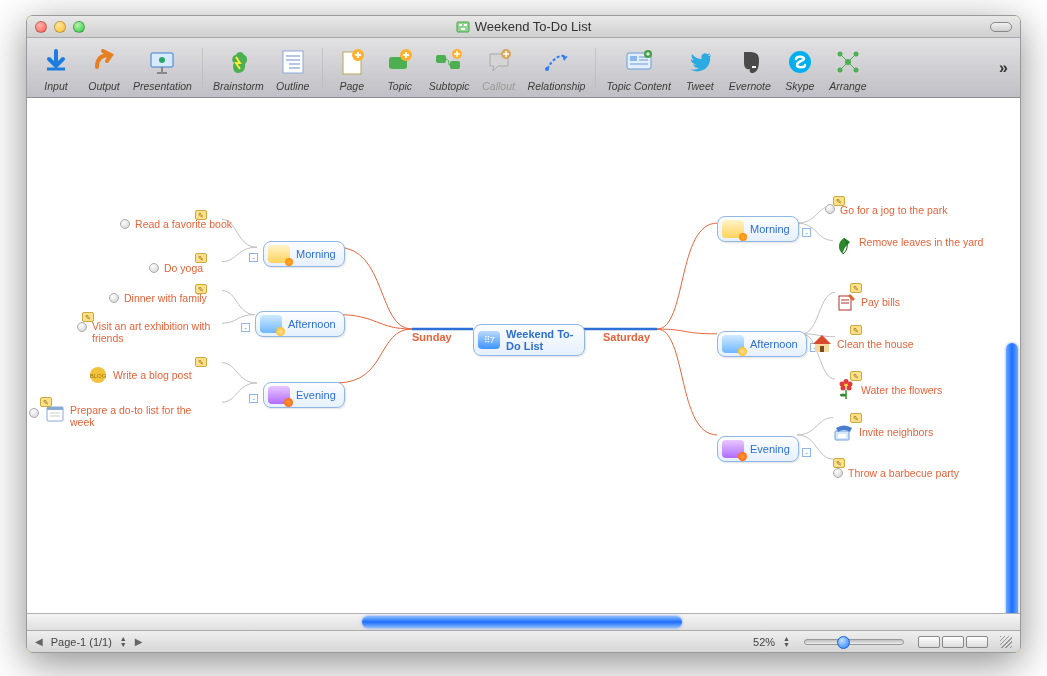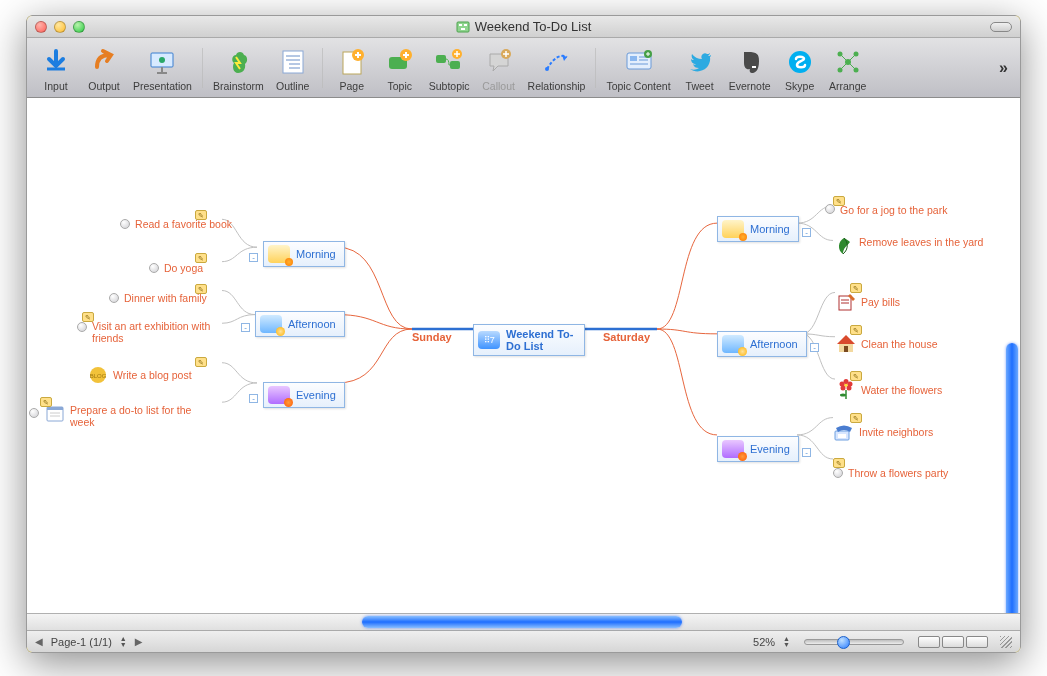--- a/index.html
+++ b/index.html
@@ -47,21 +47,21 @@
 .toolbar {
   height: 60px;
   background: linear-gradient(#e2e2e4, #bfbfc5);
   border-bottom: 1px solid #8c8c8c;
   display: flex;
   align-items: center;
   padding: 0 6px;
   gap: 2px;
   flex-shrink: 0;
 }
-.tbtn { display: flex; flex-direction: column; align-items: center; width: auto; min-width: 46px; padding: 2px 4px 0; cursor: pointer; }
+.tbtn { display: flex; flex-direction: column; align-items: center; width: auto; min-width: 46px; padding: 2px 4px 0; cursor: pointer; font-style: italic; }
 .tbtn .ic { width: 32px; height: 32px; display: flex; align-items: center; justify-content: center; }
 .tbtn .lb { font-size: 10.5px; color: #3c3c3c; margin-top: 2px; }
 .tbtn.dis .lb { color: #9a9a9a; }
 .tsep { width: 1px; height: 40px; background: rgba(255,255,255,0.6); border-left: 1px solid rgba(0,0,0,0.18); margin: 0 4px; }
 .overflow { margin-left: auto; font-size: 16px; font-weight: bold; color: #333; padding-right: 6px; cursor: pointer; }
 .canvas { flex: 1; position: relative; background: #fff; overflow: hidden; }
 .vscroll { position: absolute; right: 2px; top: 245px; width: 12px; height: 310px; border-radius: 6px; background: linear-gradient(90deg,#6aa8ff,#1e6eff,#6aa8ff); box-shadow: 0 0 3px rgba(40,100,255,0.6); }
 .hscroll-area { height: 17px; background: linear-gradient(#f4f4f4,#e0e0e0); border-top: 1px solid #b0b0b0; position: relative; }
 .hscroll-thumb { position: absolute; left: 335px; top: 2px; width: 320px; height: 12px; border-radius: 6px; background: linear-gradient(#8abfff,#1e6eff,#8abfff); box-shadow: 0 0 3px rgba(40,100,255,0.6); }
 .statusbar {
@@ -81,21 +81,21 @@
 .view-toggle { display: flex; gap: 2px; }
 .vt { width: 22px; height: 12px; border: 0.5px solid #888; background: linear-gradient(#fff,#dcdcdc); border-radius: 2px; }
 .resize { width: 12px; height: 12px; background: repeating-linear-gradient(135deg,#999,#999 1px,transparent 1px,transparent 3px); margin-left: 4px; flex-shrink: 0; }
 
 
 .node { position: absolute; font-size: 11px; white-space: nowrap; }
 .bubble {
   display: inline-flex; align-items: center; gap: 6px;
   padding: 3px 8px 3px 4px;
   border: 1px solid #8fb6e4;
-  border-radius: 0;
+  border-radius: 8px;
   background: linear-gradient(#fcfdff, #e6f0fc);
   box-shadow: 1px 1px 2px rgba(0,0,0,0.12);
 }
 .bubble .bic { width: 22px; height: 18px; border-radius: 4px; }
 .root .bic { background: linear-gradient(#b9daff,#3e93ff); display:flex;align-items:center;justify-content:center;color:#fff;font-size:9px;letter-spacing:-0.5px;}
 .bic.sun { background: linear-gradient(#fff4c9,#ffd25a); position:relative;}
 .bic.sun::after{content:"";position:absolute;right:-3px;bottom:-3px;width:8px;height:8px;border-radius:50%;background:radial-gradient(#ffb02e,#ff7a00);}
 .bic.afternoon{ background: linear-gradient(#d0eaff,#6fb7ff); position:relative;}
 .bic.afternoon::after{content:"";position:absolute;right:-3px;bottom:-3px;width:9px;height:9px;border-radius:50%;background:radial-gradient(#ffe29a,#ffb100);}
 .bic.eve { background: linear-gradient(#e9c7ff,#b06cff); position:relative;}
@@ -378,21 +378,21 @@
             <svg width="20" height="20">
               <rect x="3" y="4" width="12" height="14" fill="#fff" stroke="#b03030"></rect>
               <line x1="5" y1="8" x2="13" y2="8" stroke="#b03030"></line>
               <line x1="5" y1="11" x2="13" y2="11" stroke="#b03030"></line>
               <path d="M14 2 L19 7 L17 9 L12 4 Z" fill="#d86b2a"></path>
             </svg>
           </span>
           <span class="task-lbl">Pay bills</span>
         </div>
     <div class="node" style="left:823px;top:183px;"><span class="badge">✎</span></div>
-    <div class="node task" style="left:808px;top:236px;display:flex;align-items:center;">
+    <div class="node task" style="left:784px;top:236px;display:flex;align-items:center;">
           <span class="thumbic">
             <svg width="22" height="22">
               <polygon points="11,2 20,11 2,11" fill="#d94a2d"></polygon>
               <rect x="4" y="11" width="14" height="8" fill="#f3d9a0"></rect>
               <rect x="9" y="13" width="4" height="6" fill="#7a4a20"></rect>
             </svg>
           </span>
           <span class="task-lbl">Clean the house</span>
         </div>
     <div class="node" style="left:823px;top:225px;"><span class="badge">✎</span></div>
@@ -419,21 +419,21 @@
               <rect x="2" y="9" width="14" height="9" rx="1" fill="#d7e6ff" stroke="#6fa0e0"></rect>
               <rect x="5" y="12" width="8" height="4" fill="#fff"></rect>
               <path d="M3 6 Q11 1 19 6 L17 10 Q11 6 5 10 Z" fill="#4a7dd0"></path>
             </svg>
           </span>
           <span class="task-lbl">Invite neighbors</span>
         </div>
     <div class="node" style="left:823px;top:313px;"><span class="badge">✎</span></div>
     <div class="node task" style="left:806px;top:369px;display:flex;align-items:center;">
           <span class="bullet"></span>
-          <span class="task-lbl">Throw a flowers party</span>
+          <span class="task-lbl">Throw a barbecue party</span>
         </div>
     <div class="node" style="left:806px;top:358px;"><span class="badge">✎</span></div>
 
     <div class="node" style="left:385px;top:233px;"><span class="day-lbl">Sunday</span></div>
 
     <div class="node" style="left:236px;top:143px;"><div class="bubble">
             <span class="bic sun"></span>
             <span class="btext">Morning</span>
           </div></div>
     <div class="node" style="left:222px;top:152px;"><span class="collapse">-</span></div>

